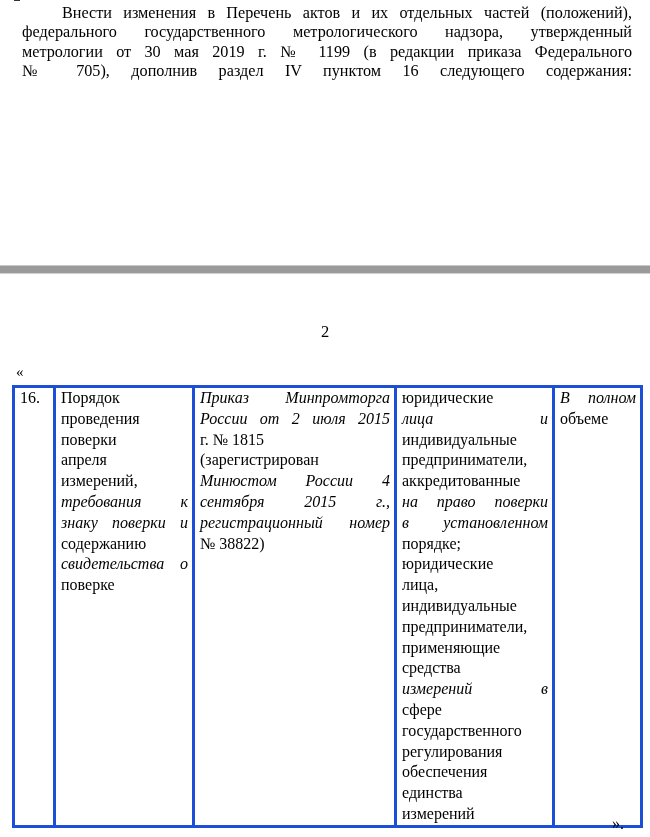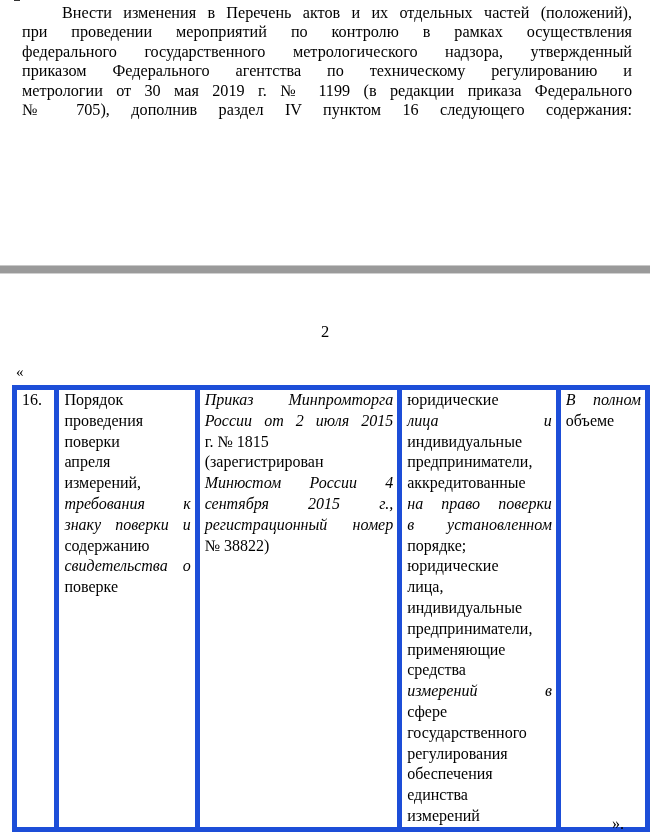--- a/index.html
+++ b/index.html
@@ -12,39 +12,37 @@
   .para .line { display: block; text-align: justify; text-align-last: justify; white-space: nowrap; }
   .para .line.first { padding-left: 40px; }
   .para .line.last { text-align-last: justify; }
   .separator { position: absolute; left: 0; top: 265px; width: 650px; height: 9px; background: #9a9a9a;
                border-top: 1px solid #c8c8c8; border-bottom: 1px solid #d0d0d0; box-sizing: border-box; }
   .page-num { position: absolute; left: 0; top: 322px; width: 650px; text-align: center; font-size: 16.5px; }
   .quote-open { position: absolute; left: 16px; top: 364px; font-size: 15px; }
   .quote-close { position: absolute; left: 612px; top: 815px; font-size: 16px; }
   table.doc-table { position: absolute; left: 12px; top: 385px; border-collapse: collapse;
                     font-size: 16px; line-height: 20.8px; }
-  table.doc-table td { border: 5px solid #1d4ed8; vertical-align: top; padding: 0 4px 0 5px; }
+  table.doc-table td { border: 3px solid #1d4ed8; vertical-align: top; padding: 0 4px 0 5px; }
   td.c-num { width: 29px; height: 430px; padding-left: 8px; }
   td.c-name { width: 127px; }
   td.c-act { width: 190px; }
   td.c-subj { width: 146px; }
   td.c-scope { width: 76px; }
   .jline { display: block; text-align: justify; text-align-last: justify; white-space: nowrap; font-style: italic; }
   .lline { display: block; text-align: left; white-space: nowrap; }
 </style>
 </head>
 <body>
 
 <div class="page-top">
   <div class="mark"></div>
   <div class="para">
     <span class="line first">Внести изменения в Перечень актов и их отдельных частей (положений),</span>
-    <span class="line">при проведении мероприятий по контролю в рамках осуществления</span>
     <span class="line">федерального государственного метрологического надзора, утвержденный</span>
-    <span class="line">приказом Федерального агентства по техническому регулированию и</span>
     <span class="line">метрологии от 30 мая 2019 г. № 1199 (в редакции приказа Федерального</span>
     <span class="line last">№ 705), дополнив раздел IV пунктом 16 следующего содержания:</span>
   </div>
 </div>
 
 <div class="separator"></div>
 
 <div class="page-num">2</div>
 <div class="quote-open">«</div>
 

